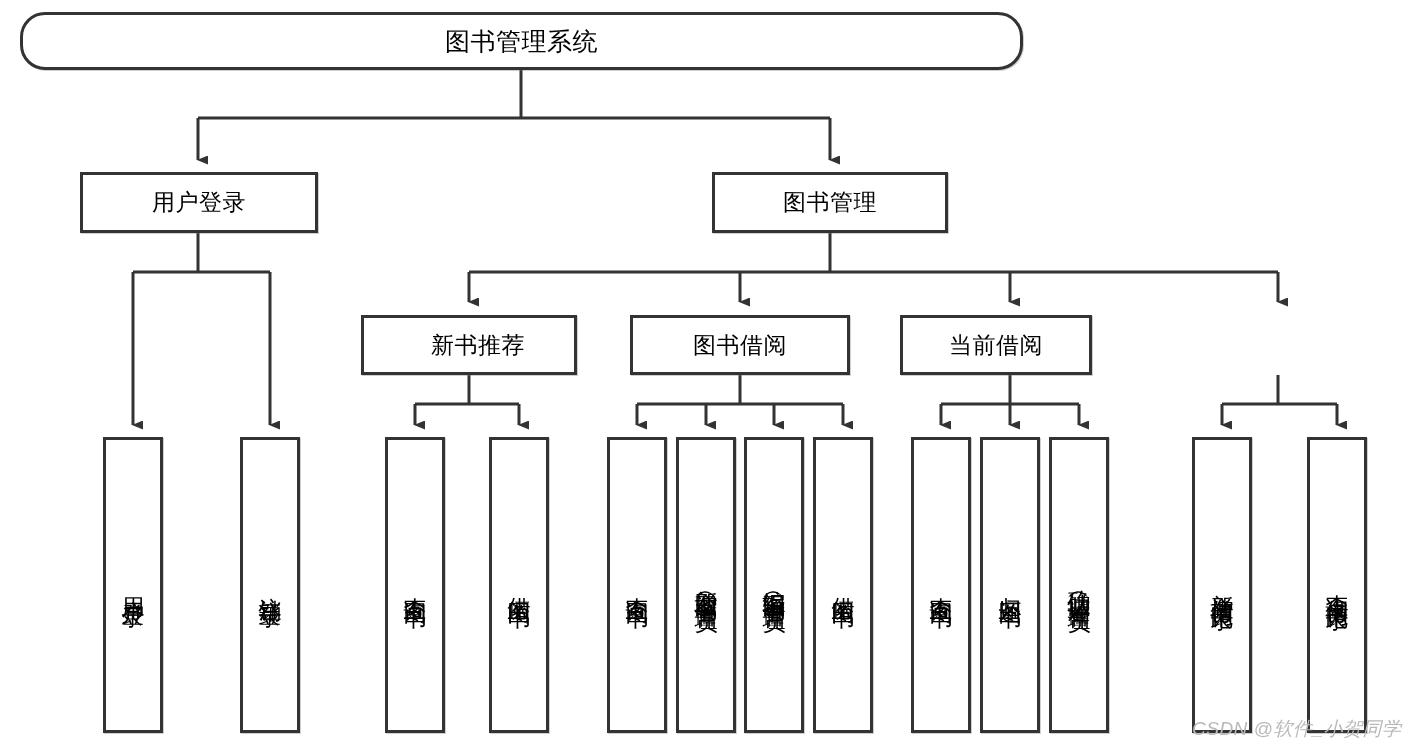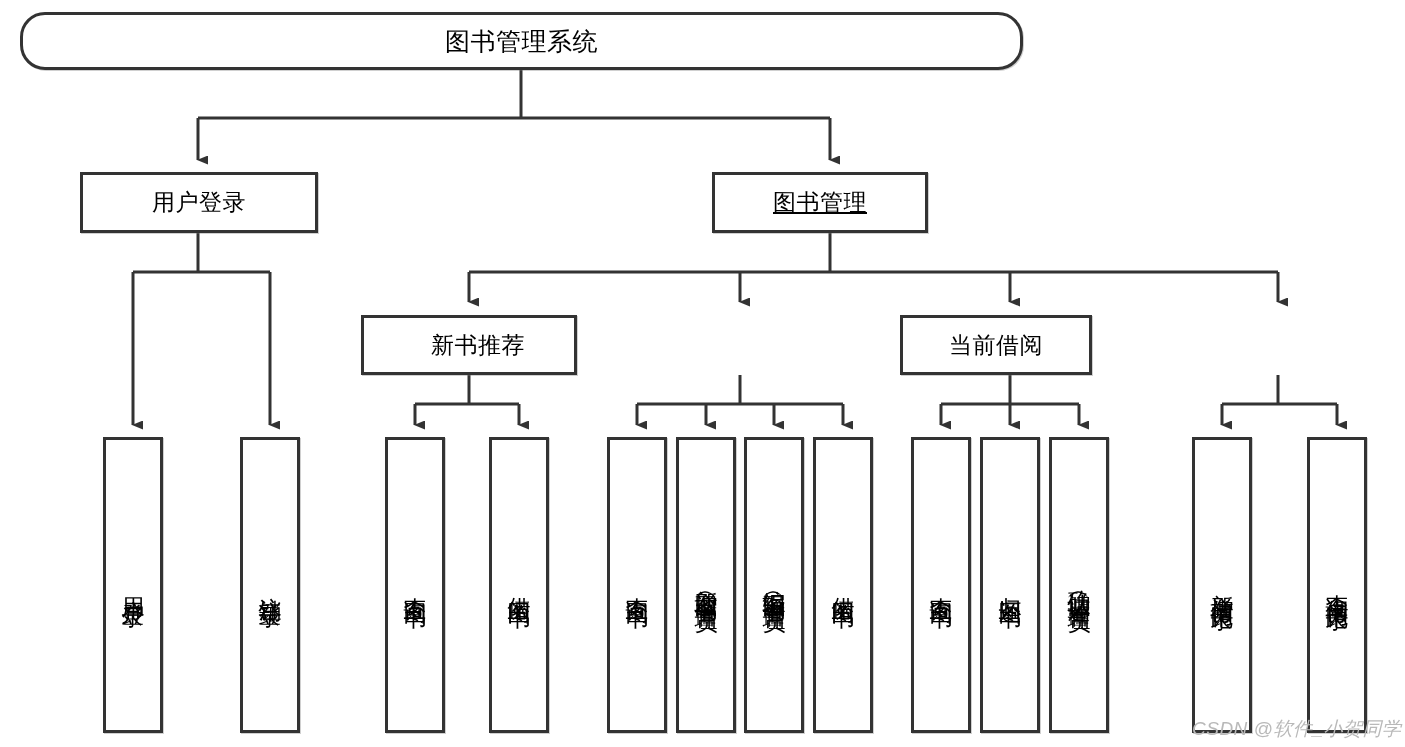--- a/index.html
+++ b/index.html
@@ -127,28 +127,31 @@
   </svg>
 
   <div class="node horizontal title" style="left:20px; top:12px; width:1003px; height:58px;border-radius:25px;">
     <span class="label">图书管理系统</span>
   </div>
 
   <div class="node horizontal" style="left:80px; top:172px; width:238px; height:61px;">
     <span class="label">用户登录</span>
   </div>
 
-  <div class="node horizontal" style="left:712px; top:172px; width:216px; height:61px;text-decoration:underline;">
+  <div class="node horizontal" style="left:712px; top:172px; width:236px; height:61px;">
     <span class="label">图书管理</span>
   </div>
 
   <div class="node horizontal" style="left:361px; top:315px; width:216px; height:60px;padding-left:18px;">
     <span class="label">新书推荐</span>
   </div>
 
+  <div class="node horizontal" style="left:630px; top:315px; width:220px; height:60px;">
+    <span class="label">图书借阅</span>
+  </div>
 
   <div class="node horizontal" style="left:900px; top:315px; width:192px; height:60px;">
     <span class="label">当前借阅</span>
   </div>
 
 
   <div class="node vertical" style="left:103px; top:437px; width:60px; height:296px;">
     <span class="label">用户登录</span>
   </div>
 

